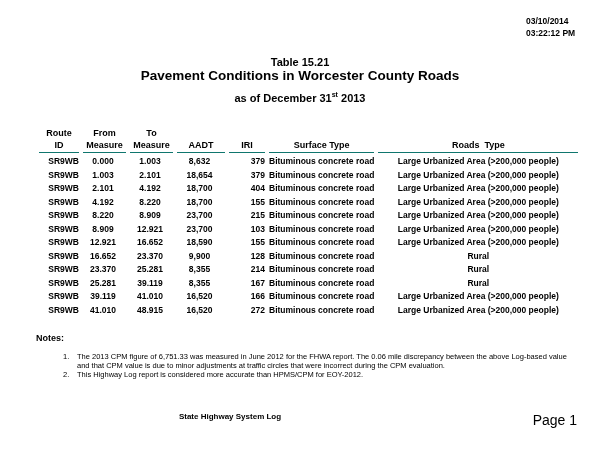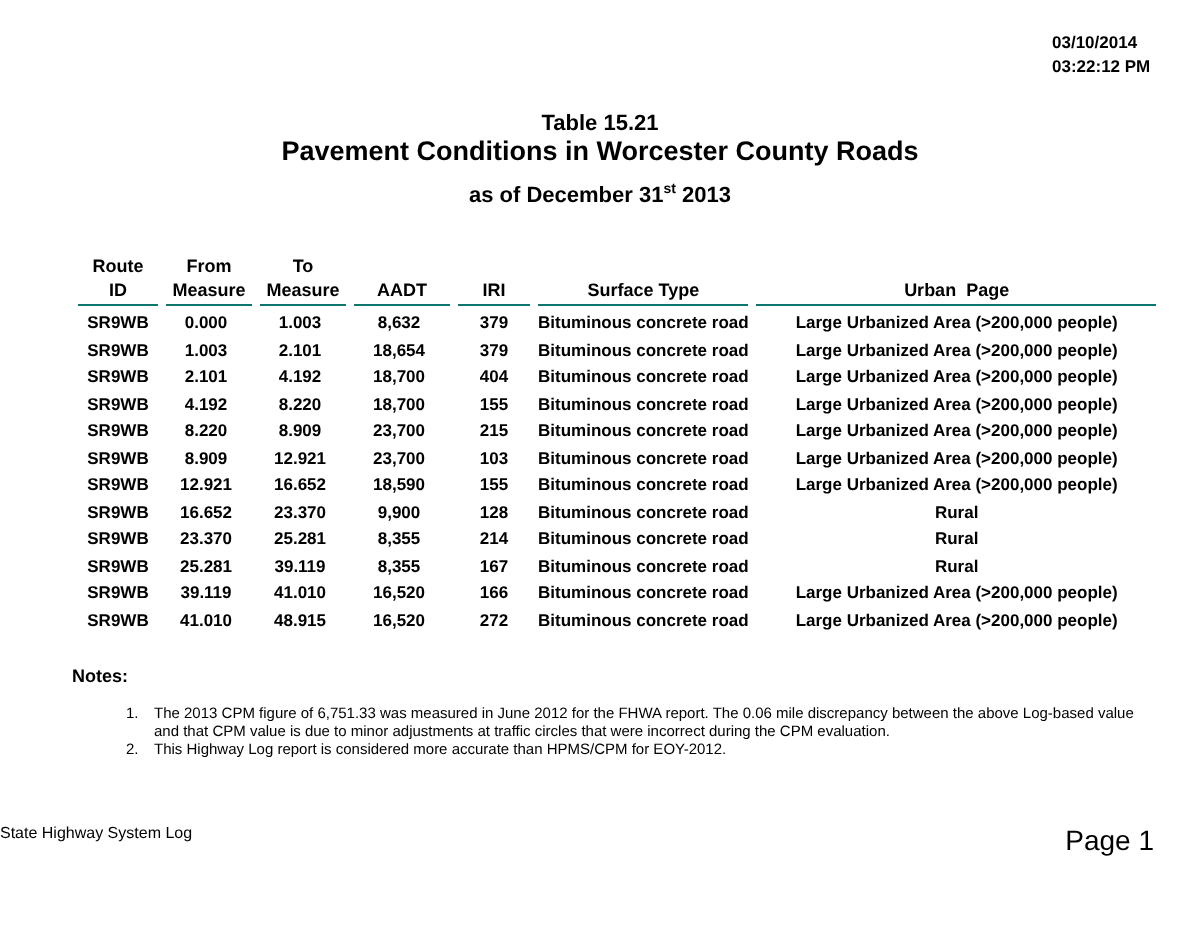--- a/index.html
+++ b/index.html
@@ -76,21 +76,21 @@
   .report-table td {
     font-size: 8.5px;
     font-weight: bold;
     height: 13.5px;
     line-height: 13.5px;
     padding: 0;
     white-space: nowrap;
     overflow: hidden;
   }
   .report-table tbody tr:first-child td { padding-top: 2px; }
-  td.al-center { text-align: center; }
+  td.al-center { text-align: right; }
   td.al-right  { text-align: center; padding-right: 3px; }
   td.al-left   { text-align: center; margin-left: 37px; }
 
   
   .notes-label {
     position: absolute;
     top: 333px;
     left: 36px;
     font-size: 9px;
     font-weight: bold;
@@ -106,22 +106,23 @@
   .note-item { display: flex; }
   .note-num  { width: 14px; flex: 0 0 14px; }
   .note-text { flex: 1; }
 
   
   .footer-center {
     position: absolute;
     top: 412px;
     left: 0;
     width: 460px;
+    text-align: center;
     font-size: 8px;
-    font-weight: normal;
+    font-weight: bold;
   }
   .footer-page {
     position: absolute;
     top: 412px;
     right: 23px;
     font-size: 14px;
     font-weight: normal;
   }
 </style>
 </head>
@@ -152,21 +153,21 @@
     <tr>
       <th>Route
 ID</th>
       <th>From
 Measure</th>
       <th>To
 Measure</th>
       <th>AADT</th>
       <th>IRI</th>
       <th>Surface Type</th>
-      <th>Urban  Page</th>
+      <th>Roads  Type</th>
     </tr>
   </thead>
   <tbody id="table-body">
       <tr>
         <td class="al-center">SR9WB</td>
         <td class="al-right">0.000</td>
         <td class="al-right">1.003</td>
         <td class="al-right">8,632</td>
         <td class="al-center">379</td>
         <td class="al-left">Bituminous concrete road</td>

